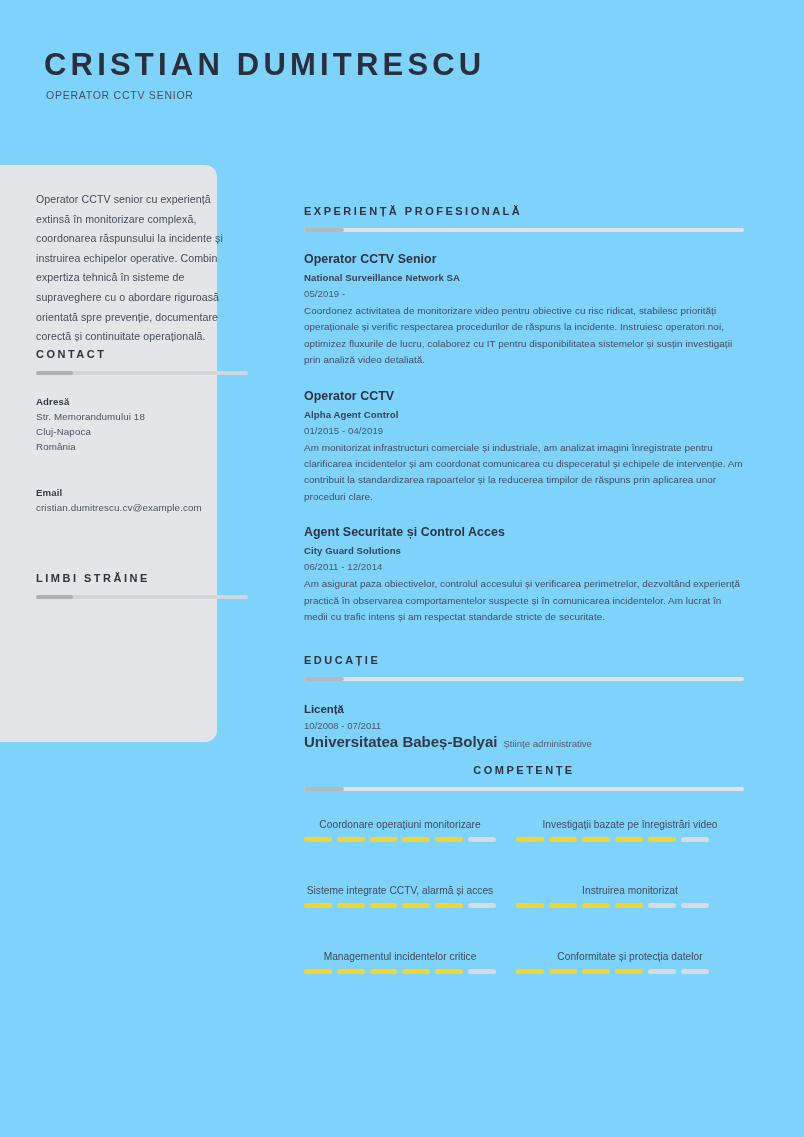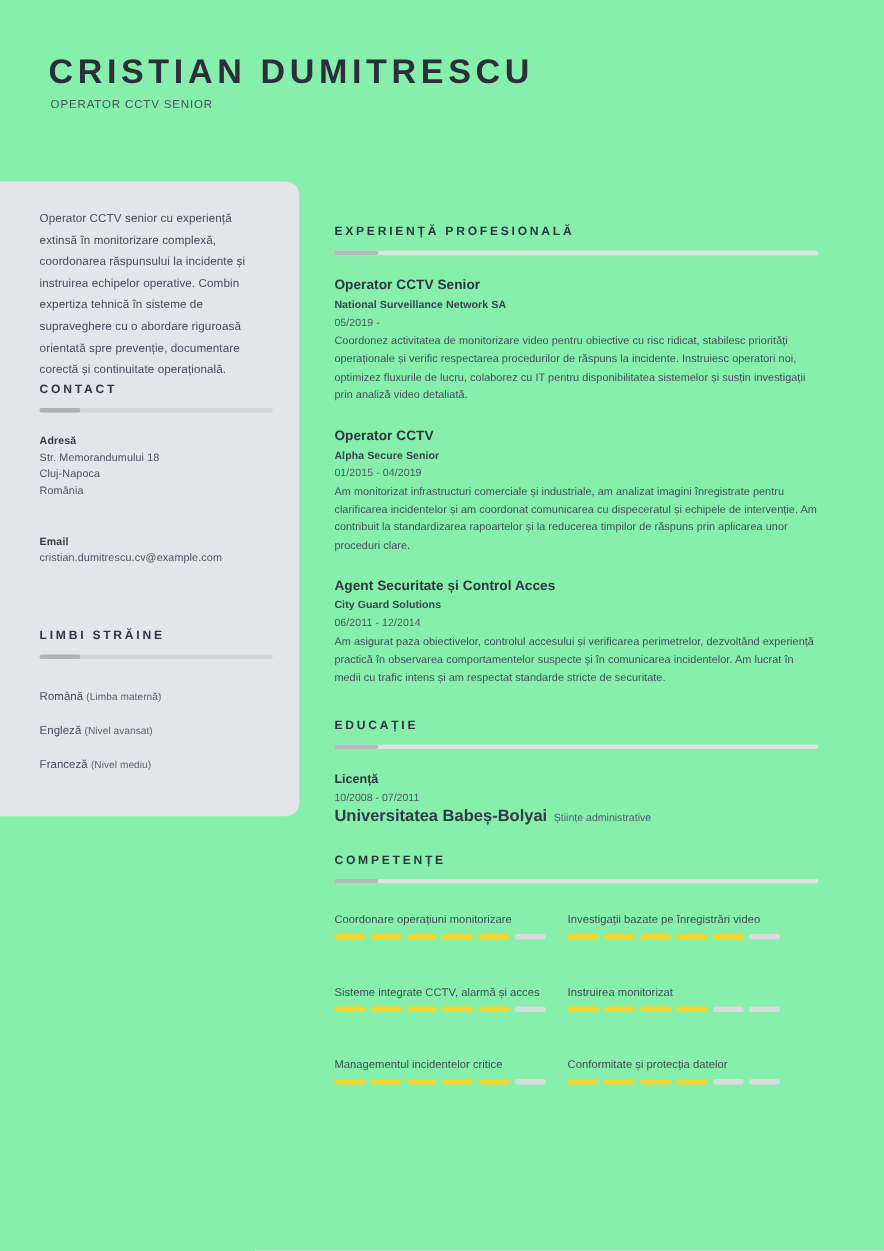--- a/index.html
+++ b/index.html
@@ -14,21 +14,21 @@
     font-family: "Liberation Sans", "DejaVu Sans", sans-serif;
     -webkit-font-smoothing: antialiased;
     color: #3f4654;
     overflow: hidden;
   }
 
   
   .page {
     position: absolute;
     inset: 0;
-    background: #86efac;
+    background: #7dd3fc;
   }
 
   
   .header {
     position: absolute;
     left: 0;
     top: 0;
     width: 804px;
     padding: 0;
   }
@@ -53,21 +53,21 @@
     color: #49505e;
     line-height: 14px;
     white-space: nowrap;
   }
 
   
   .sidebar {
     position: absolute;
     left: 0;
     top: 165px;
-    width: 272px;
+    width: 217px;
     height: 577px;
     background: #e4e5e8;
     border-top-right-radius: 12px;
     border-bottom-right-radius: 12px;
     box-sizing: border-box;
     padding: 0;
   }
   .summary {
     position: absolute;
     left: 36px;
@@ -289,53 +289,39 @@
       <div class="contact-block" style="margin-top:20px;">
         <div class="contact-label">Email</div>
         <div class="contact-value">cristian.dumitrescu.cv@example.com</div>
       </div>
 
     </div>
 
     <div class="side-section" style="top:405px;">
       <div class="side-heading">LIMBI STRĂINE</div>
       <div class="rule"></div>
-      <div class="lang-list">
-        <div class="lang-item">
-          <span class="lang-name">Română</span>
-          <span class="lang-level">(Limba maternă)</span>
-        </div>
-        <div class="lang-item">
-          <span class="lang-name">Engleză</span>
-          <span class="lang-level">(Nivel avansat)</span>
-        </div>
-        <div class="lang-item">
-          <span class="lang-name">Franceză</span>
-          <span class="lang-level">(Nivel mediu)</span>
-        </div>
-      </div>
     </div>
   </div>
 
   <div class="main">
 
     <div class="section">
       <div class="section-heading">EXPERIENȚĂ PROFESIONALĂ</div>
       <div class="rule"></div>
 
       <div class="entry">
         <div class="entry-title">Operator CCTV Senior</div>
         <div class="entry-org">National Surveillance Network SA</div>
         <div class="entry-dates">05/2019 -</div>
         <div class="entry-desc">Coordonez activitatea de monitorizare video pentru obiective cu risc ridicat, stabilesc priorități operaționale și verific respectarea procedurilor de răspuns la incidente. Instruiesc operatori noi, optimizez fluxurile de lucru, colaborez cu IT pentru disponibilitatea sistemelor și susțin investigații prin analiză video detaliată.</div>
       </div>
 
       <div class="entry">
         <div class="entry-title">Operator CCTV</div>
-        <div class="entry-org">Alpha Secure Senior</div>
+        <div class="entry-org">Alpha Agent Control</div>
         <div class="entry-dates">01/2015 - 04/2019</div>
         <div class="entry-desc">Am monitorizat infrastructuri comerciale și industriale, am analizat imagini înregistrate pentru clarificarea incidentelor și am coordonat comunicarea cu dispeceratul și echipele de intervenție. Am contribuit la standardizarea rapoartelor și la reducerea timpilor de răspuns prin aplicarea unor proceduri clare.</div>
       </div>
 
       <div class="entry">
         <div class="entry-title">Agent Securitate și Control Acces</div>
         <div class="entry-org">City Guard Solutions</div>
         <div class="entry-dates">06/2011 - 12/2014</div>
         <div class="entry-desc">Am asigurat paza obiectivelor, controlul accesului și verificarea perimetrelor, dezvoltând experiență practică în observarea comportamentelor suspecte și în comunicarea incidentelor. Am lucrat în medii cu trafic intens și am respectat standarde stricte de securitate.</div>
       </div>
@@ -347,21 +333,21 @@
 
       <div class="edu-entry">
         <div class="edu-degree">Licență</div>
         <div class="edu-dates">10/2008 - 07/2011</div>
         <div class="edu-school-line">
           <span class="edu-school">Universitatea Babeș-Bolyai</span><span class="edu-field">Științe administrative</span>
         </div>
       </div>
     </div>
 
-    <div class="section" style="margin-top:24px;">
+    <div class="section" style="margin-top:12px;text-align:center;">
       <div class="section-heading">COMPETENȚE</div>
       <div class="rule"></div>
 
       <div class="skills-grid">
         <div class="skill">
           <div class="skill-name">Coordonare operațiuni monitorizare</div>
           <div class="skill-bar">
               <span class="seg on"></span>
               <span class="seg on"></span>
               <span class="seg on"></span>

